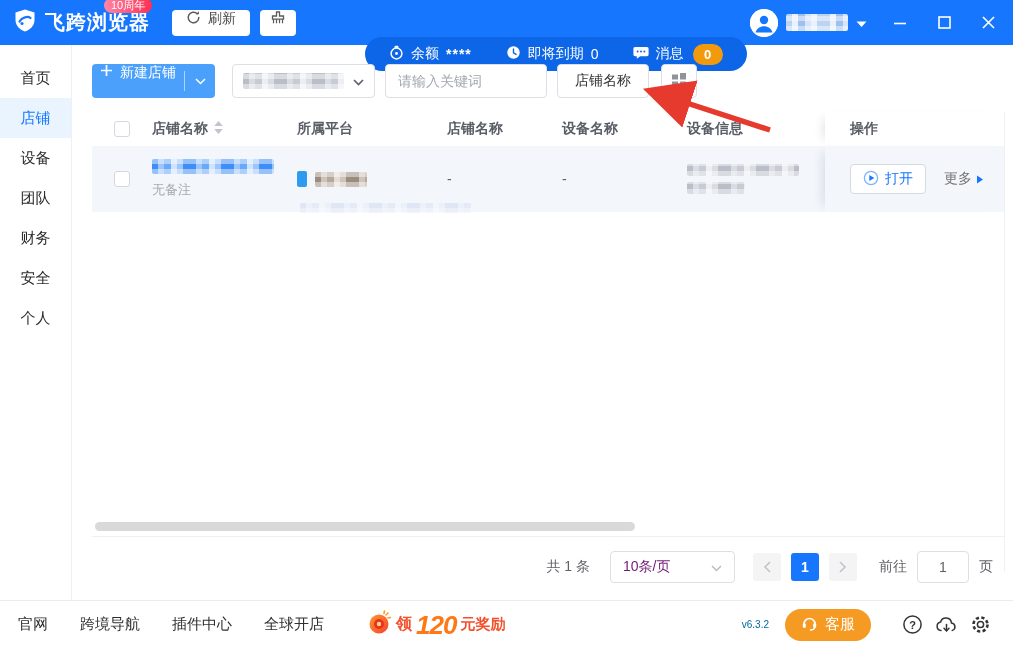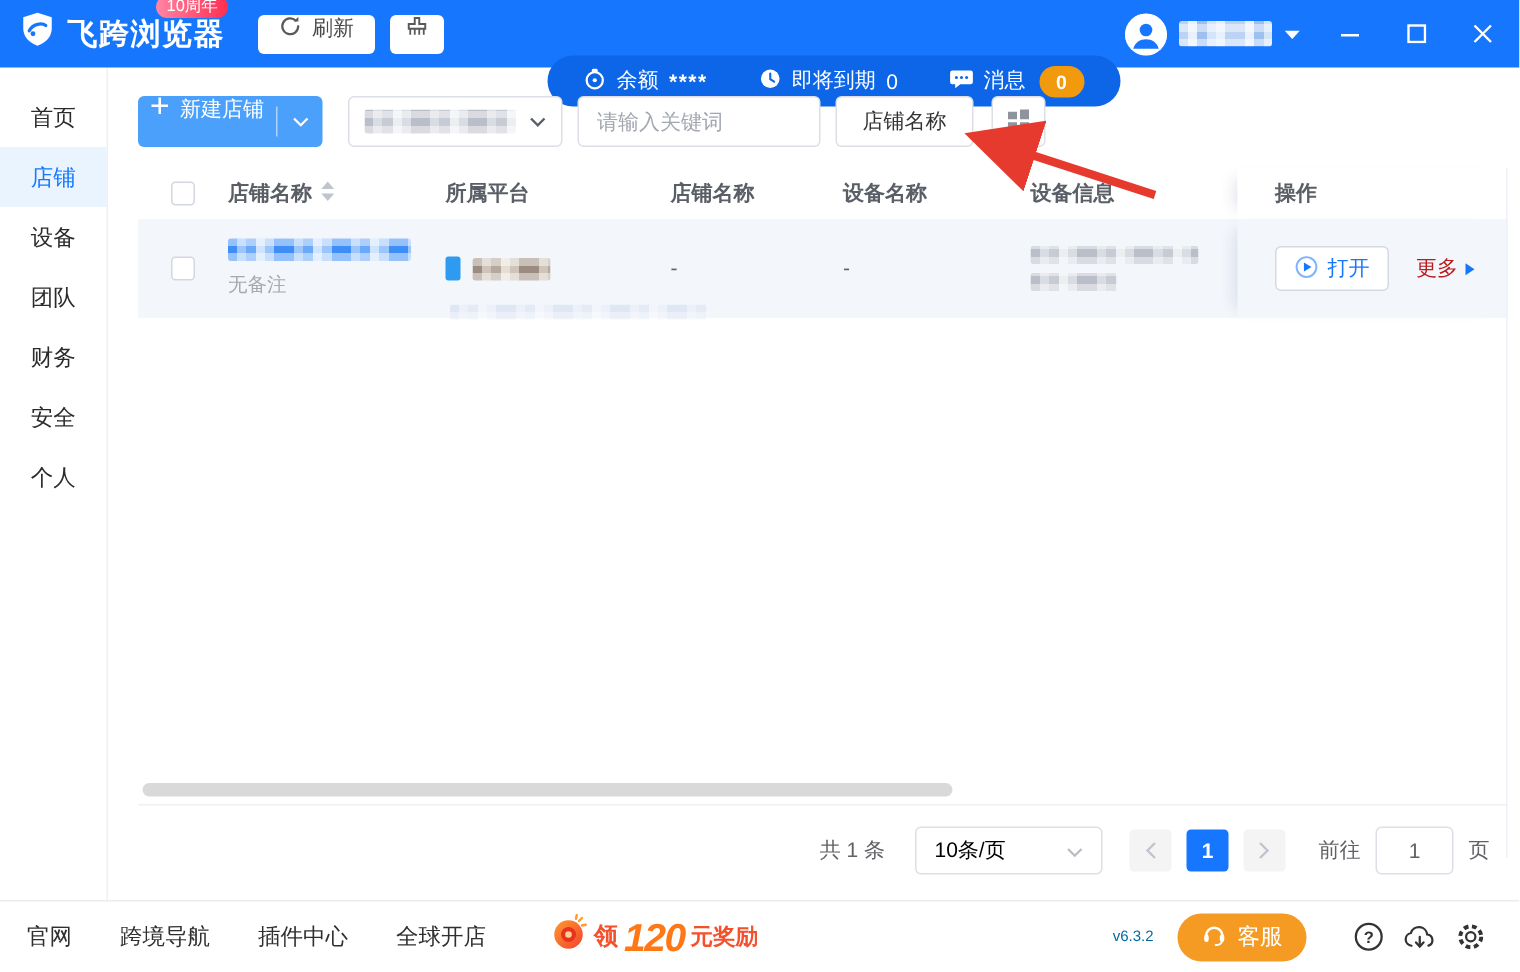--- a/index.html
+++ b/index.html
@@ -65,36 +65,36 @@
   .tcol-action{flex:1;padding-left:25px;display:flex;align-items:center;align-self:stretch;}
   .fixed-col{box-shadow:-9px 0 10px -7px rgba(40,60,95,.14);}
   .thead .tcol-action{background:#fff;}
   .trow .tcol-action{background:#f3f6fb;}
   .th-sortwrap{display:flex;align-items:center;gap:5px;}
   .checkbox{width:16px;height:16px;border:1px solid #d3d7df;border-radius:3px;background:#fff;cursor:pointer;}
   .cell-dash{color:#606266;font-size:14px;}
   .remark{color:#a6a9ad;font-size:13px;margin-top:7px;}
   .platform-logo{width:10px;height:16px;border-radius:2px;background:#2e9bf0;flex-shrink:0;}
   .btn-row-open{height:30px;border:1px solid #d4d9e2;border-radius:4px;background:#fff;color:#1677fe;font-size:14px;display:flex;align-items:center;gap:6px;padding:0 12px;cursor:pointer;}
-  .link-more{margin-left:18px;color:#b91c1c;font-size:14px;display:flex;align-items:center;gap:4px;cursor:pointer;background:none;border:none;}
+  .link-more{margin-left:18px;color:#737373;font-size:14px;display:flex;align-items:center;gap:4px;cursor:pointer;background:none;border:none;}
 
   .blur-remnant{position:absolute;left:228px;top:158px;width:172px;height:10px;opacity:.5;}
   .right-line{position:absolute;right:8px;top:67px;height:460px;width:1px;background:#eef1f6;}
 
   .spacer{flex:1;}
 
   
   .hscroll{height:10px;position:relative;flex-shrink:0;}
   .hscroll-thumb{position:absolute;left:3px;top:0;width:540px;height:9px;background:#d9d9d9;border-radius:5px;cursor:pointer;}
   .hscroll-line{height:1px;background:#edf0f4;margin-top:4px;flex-shrink:0;}
 
   
   .pager{height:36px;margin:12px 0 15px;display:flex;align-items:center;justify-content:flex-end;font-size:14px;color:#606266;padding-right:12px;flex-shrink:0;}
   .pager-total{margin-right:20px;}
-  .pager-size{width:125px;height:32px;border:1px solid #dcdfe6;border-radius:4px;display:flex;align-items:center;justify-content:space-between;padding:0 12px;background:#fff;cursor:pointer;color:#000000;}
+  .pager-size{width:125px;height:32px;border:1px solid #dcdfe6;border-radius:4px;display:flex;align-items:center;justify-content:space-between;padding:0 12px;background:#fff;cursor:pointer;color:#701a75;}
   .pg-btn{width:28px;height:28px;border:none;border-radius:3px;background:#f4f4f5;display:flex;align-items:center;justify-content:center;cursor:pointer;}
   .pg-prev{margin-left:18px;}
   .pg-page{width:28px;height:28px;border:none;border-radius:3px;background:#1677fe;color:#fff;font-size:14px;font-weight:bold;display:flex;align-items:center;justify-content:center;margin:0 10px;cursor:pointer;}
   .pg-goto-label{margin-left:22px;}
   .pg-goto-input{width:52px;height:32px;border:1px solid #dcdfe6;border-radius:4px;text-align:center;font-size:14px;color:#606266;margin:0 10px;outline:none;}
 
   
   .footer{height:48px;border-top:1px solid #e9ecf0;display:flex;align-items:center;padding:0 18px;background:#fff;}
   .f-link{font-size:15px;color:#2f2f2f;cursor:pointer;background:none;border:none;margin-right:32px;}
   .promo{display:flex;align-items:center;gap:4px;margin-left:10px;cursor:pointer;}

